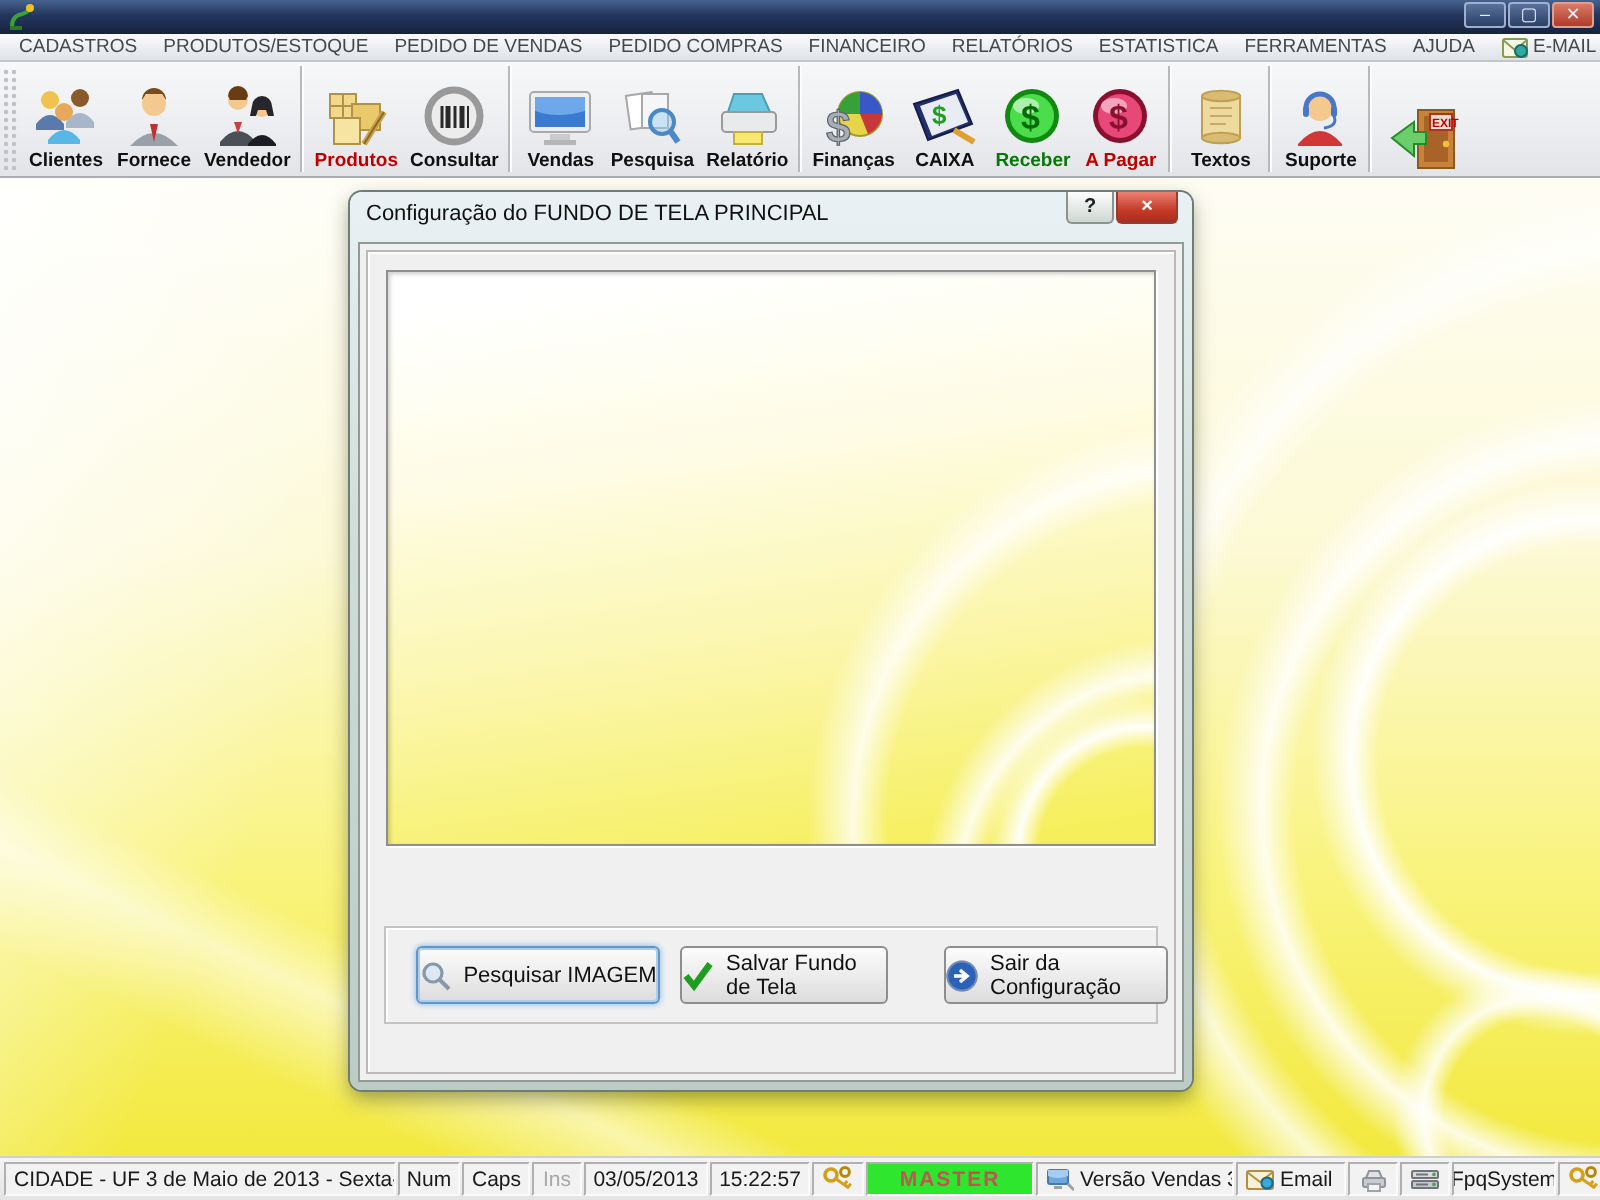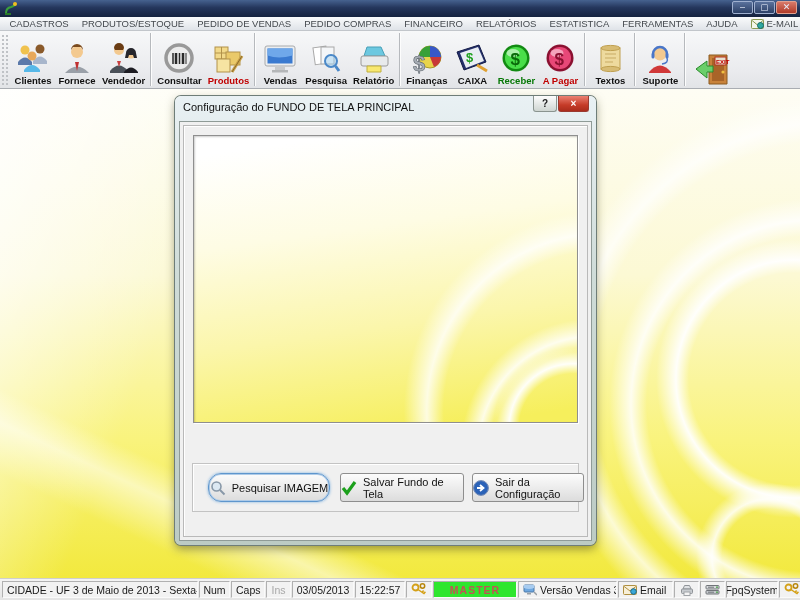--- a/index.html
+++ b/index.html
@@ -75,22 +75,22 @@
   .path-row label { font-size:11px; color:#111; flex:none; }
   .path-row input { flex:1; margin-left:9px; height:19px; border:1px solid #828790;
     font-size:11px; padding:1px 4px; color:#111; background:#fff; }
   .btn-group { position:absolute; left:8px; right:8px; top:337px; height:49px;
     border:1px solid #c3c3c3; box-shadow:inset 1px 1px 0 #fff; background:#f0f0f0; }
   .dbtn { position:absolute; top:9px; height:29px; border:1px solid #8e8e8e; border-radius:3px;
     background:linear-gradient(#fcfcfc,#eeeeee 45%,#dcdcdc); display:flex; align-items:center;
     justify-content:center; gap:6px; font-size:11px; color:#111; }
   .dbtn.focused { border-color:#5e96cd; box-shadow:0 0 0 1px #aecbe8 inset, 0 0 3px #7fb2e0; }
   .dbtn .bico { width:16px; height:16px; flex:none; }
-  .dbtn1 { left:15px;  width:122px;border-radius:13px; }
-  .dbtn2 { left:147px; width:124px; }
+  .dbtn1 { left:15px;  width:122px; }
+  .dbtn2 { left:147px; width:104px; }
   .dbtn3 { left:279px; width:112px; }
 
   
   .statusbar { position:absolute; left:0; top:578px; width:800px; height:22px;
     background:linear-gradient(#f4f4f4,#e4e4e4); border-top:1px solid #cfcfcf;
     display:flex; align-items:center; padding:0 2px; gap:1px; font-size:10.5px; color:#1a1a1a; }
   .spanel { height:17px; border:1px solid; border-color:#b0b0b0 #fafafa #fafafa #b0b0b0;
     background:#f2f2f2; display:flex; align-items:center; padding:0 4px; white-space:nowrap;
     overflow:hidden; flex:none; gap:3px; }
   .spanel.dim { color:#a8a8a8; }
@@ -176,45 +176,45 @@
           <path d="M17 29q7-9 14 0v1H17z" fill="#1c1c22"></path>
         </svg>
     </span>
     <span class="tlabel">Vendedor</span>
   </div>
 
   <div class="tsep"></div>
 
   <div class="tbtn">
     <span class="ticon sico">
+      <svg width="34" height="31" viewBox="0 0 34 31">
+          <rect x="4" y="4" width="13" height="12" fill="#f2d98a" stroke="#b2924a"></rect>
+          <path d="M10.5 4v12M4 10h13" stroke="#b2924a"></path>
+          <rect x="15" y="9" width="14" height="13" fill="#eac96a" stroke="#b2924a"></rect>
+          <rect x="6" y="16" width="13" height="13" fill="#f6e4a2" stroke="#b2924a"></rect>
+          <path d="M21 29 31 13" stroke="#caa24a" stroke-width="3"></path>
+          <path d="M21 29 31 13" stroke="#8a6a2a" stroke-width="1"></path>
+        </svg>
+    </span>
+    <span class="tlabel red">Produtos</span>
+  </div>
+  <div class="tbtn">
+    <span class="ticon sico">
       <svg width="32" height="31" viewBox="0 0 32 31">
           <circle cx="16" cy="15" r="13" fill="#ececec" stroke="#999" stroke-width="3.5"></circle>
           <g stroke="#2a2a2a">
             <line x1="10" y1="10" x2="10" y2="21" stroke-width="1.5"></line>
             <line x1="13" y1="10" x2="13" y2="21" stroke-width="2.5"></line>
             <line x1="16.5" y1="10" x2="16.5" y2="21" stroke-width="1.5"></line>
             <line x1="20" y1="10" x2="20" y2="21" stroke-width="2.5"></line>
             <line x1="23" y1="10" x2="23" y2="21" stroke-width="1"></line>
           </g>
         </svg>
     </span>
     <span class="tlabel">Consultar</span>
-  </div>
-  <div class="tbtn">
-    <span class="ticon sico">
-      <svg width="34" height="31" viewBox="0 0 34 31">
-          <rect x="4" y="4" width="13" height="12" fill="#f2d98a" stroke="#b2924a"></rect>
-          <path d="M10.5 4v12M4 10h13" stroke="#b2924a"></path>
-          <rect x="15" y="9" width="14" height="13" fill="#eac96a" stroke="#b2924a"></rect>
-          <rect x="6" y="16" width="13" height="13" fill="#f6e4a2" stroke="#b2924a"></rect>
-          <path d="M21 29 31 13" stroke="#caa24a" stroke-width="3"></path>
-          <path d="M21 29 31 13" stroke="#8a6a2a" stroke-width="1"></path>
-        </svg>
-    </span>
-    <span class="tlabel red">Produtos</span>
   </div>
 
   <div class="tsep"></div>
 
   <div class="tbtn">
     <span class="ticon sico">
       <svg width="36" height="31" viewBox="0 0 36 31">
           <rect x="3" y="3" width="30" height="20" rx="2" fill="#eceef0" stroke="#a8aaac"></rect>
           <rect x="5.5" y="5.5" width="25" height="15" fill="#3a7ad0"></rect>
           <path d="M5.5 5.5h25v7q-14 4-25 0z" fill="#6fa8ea"></path>

